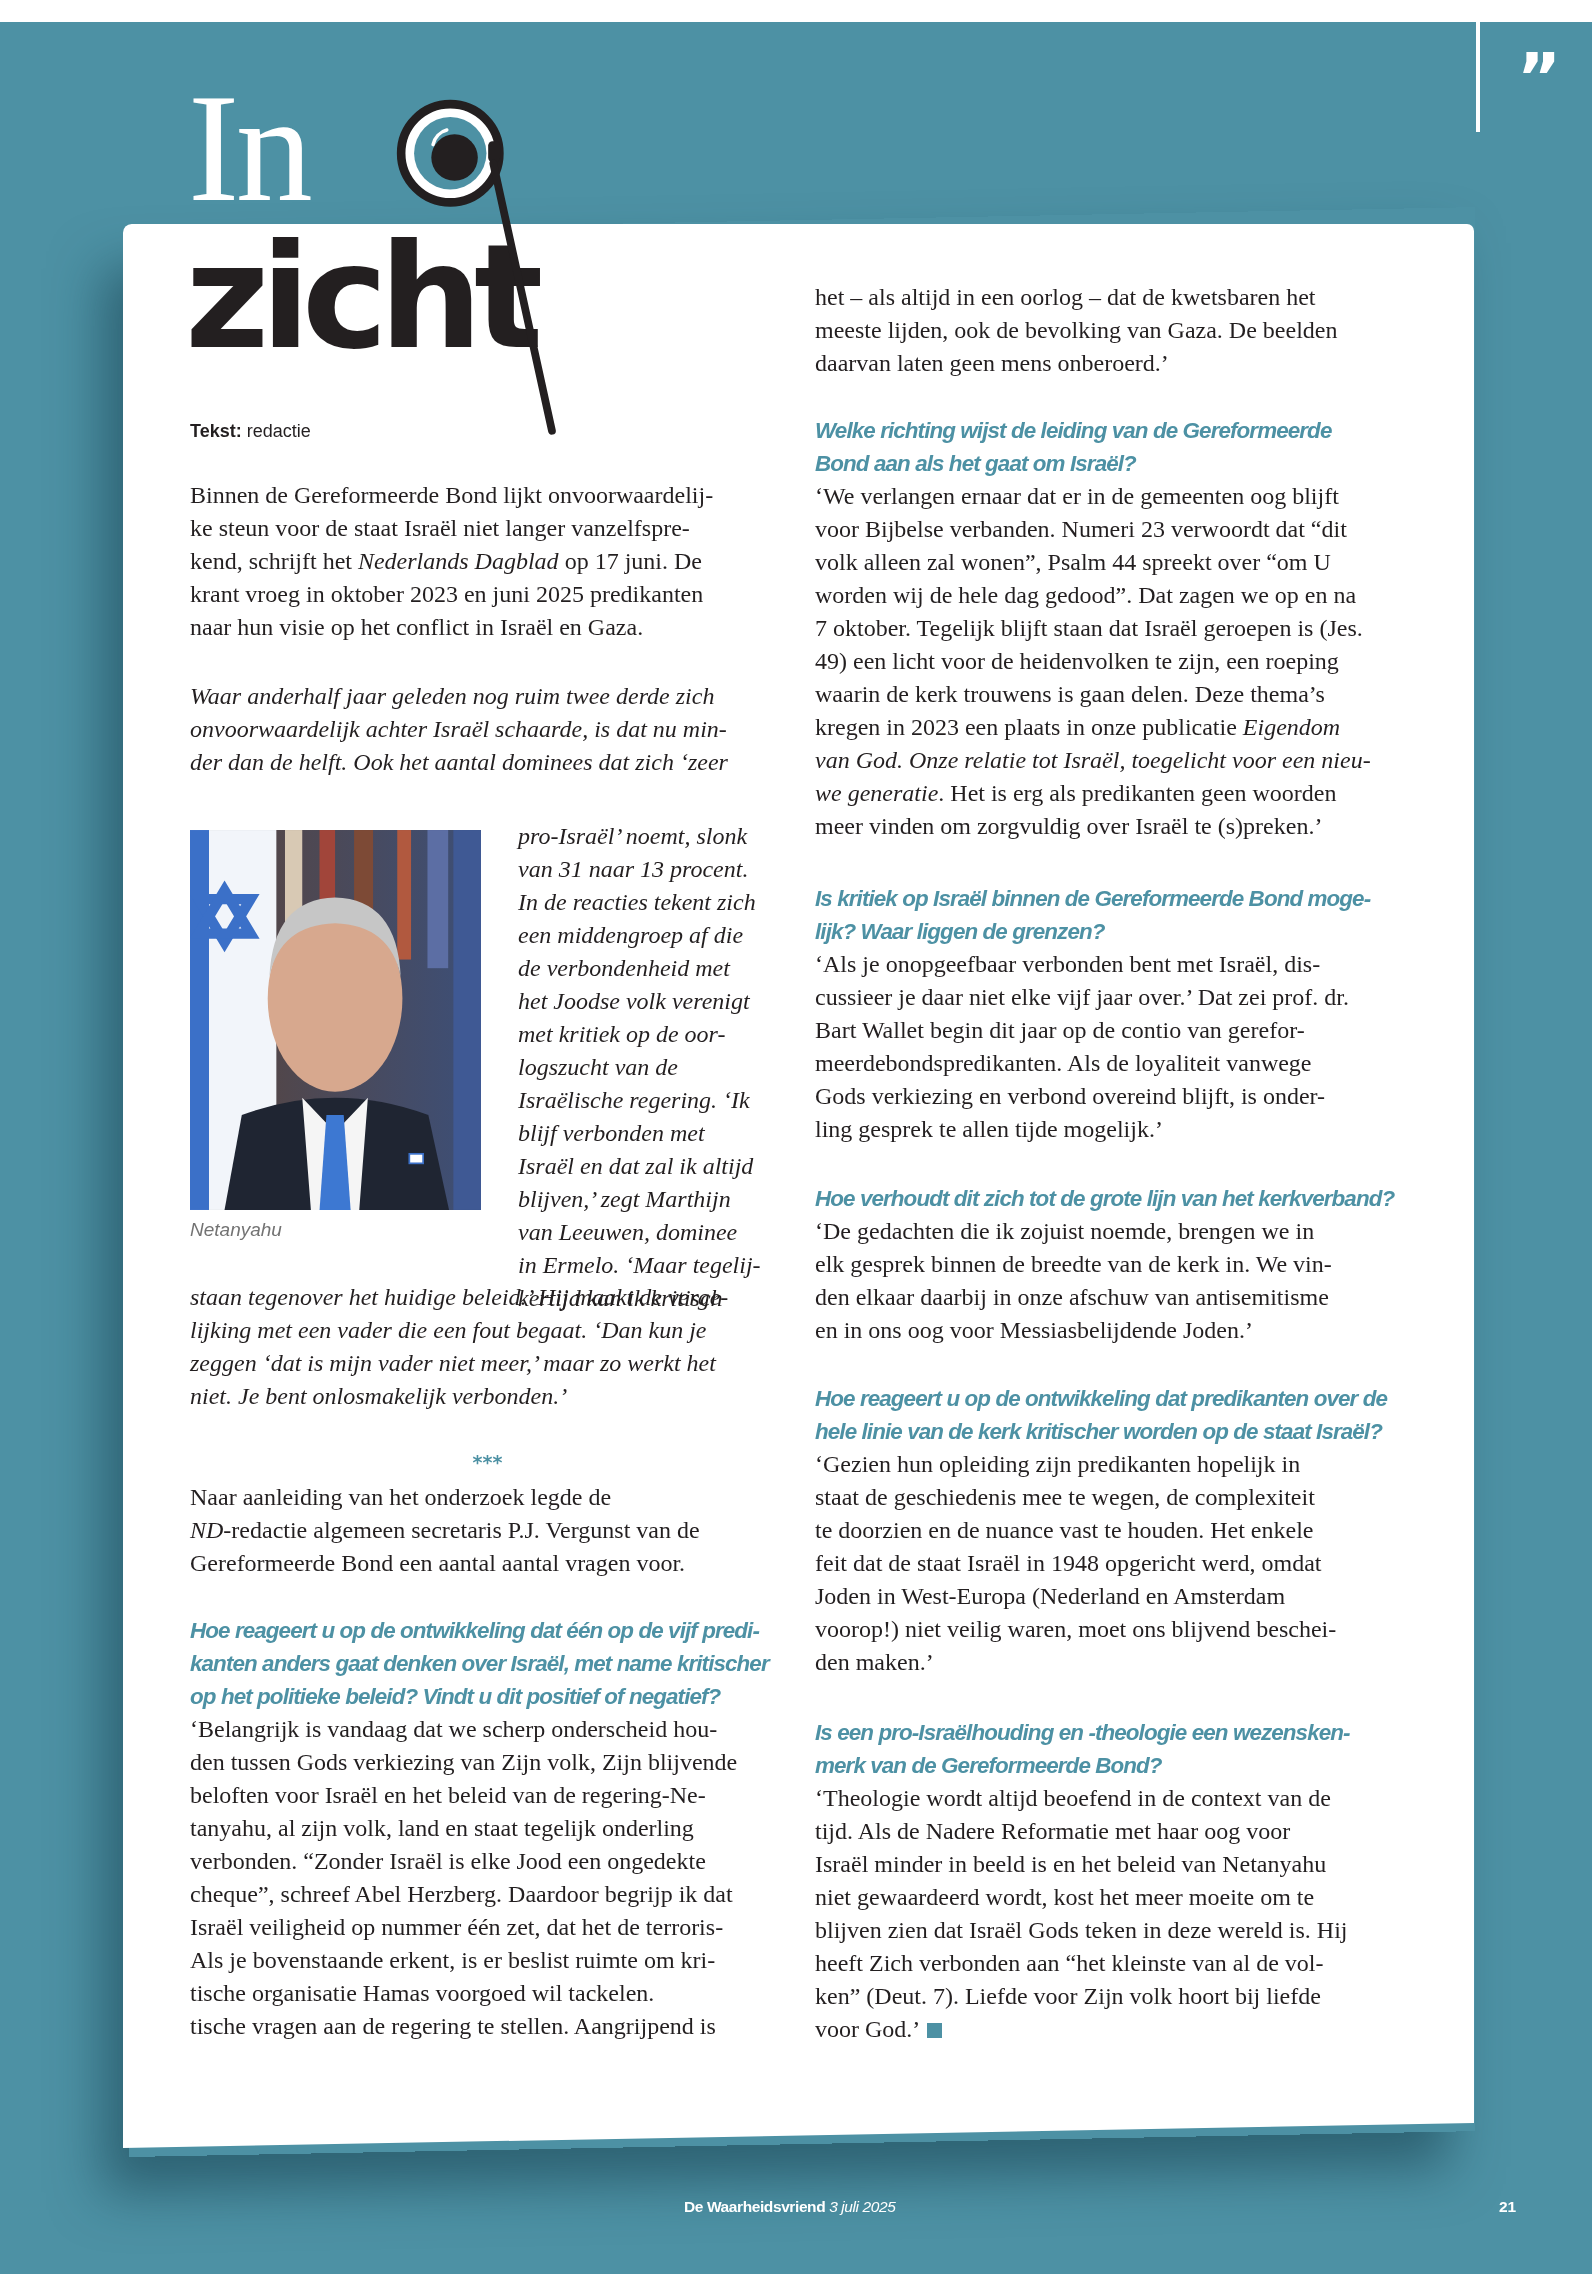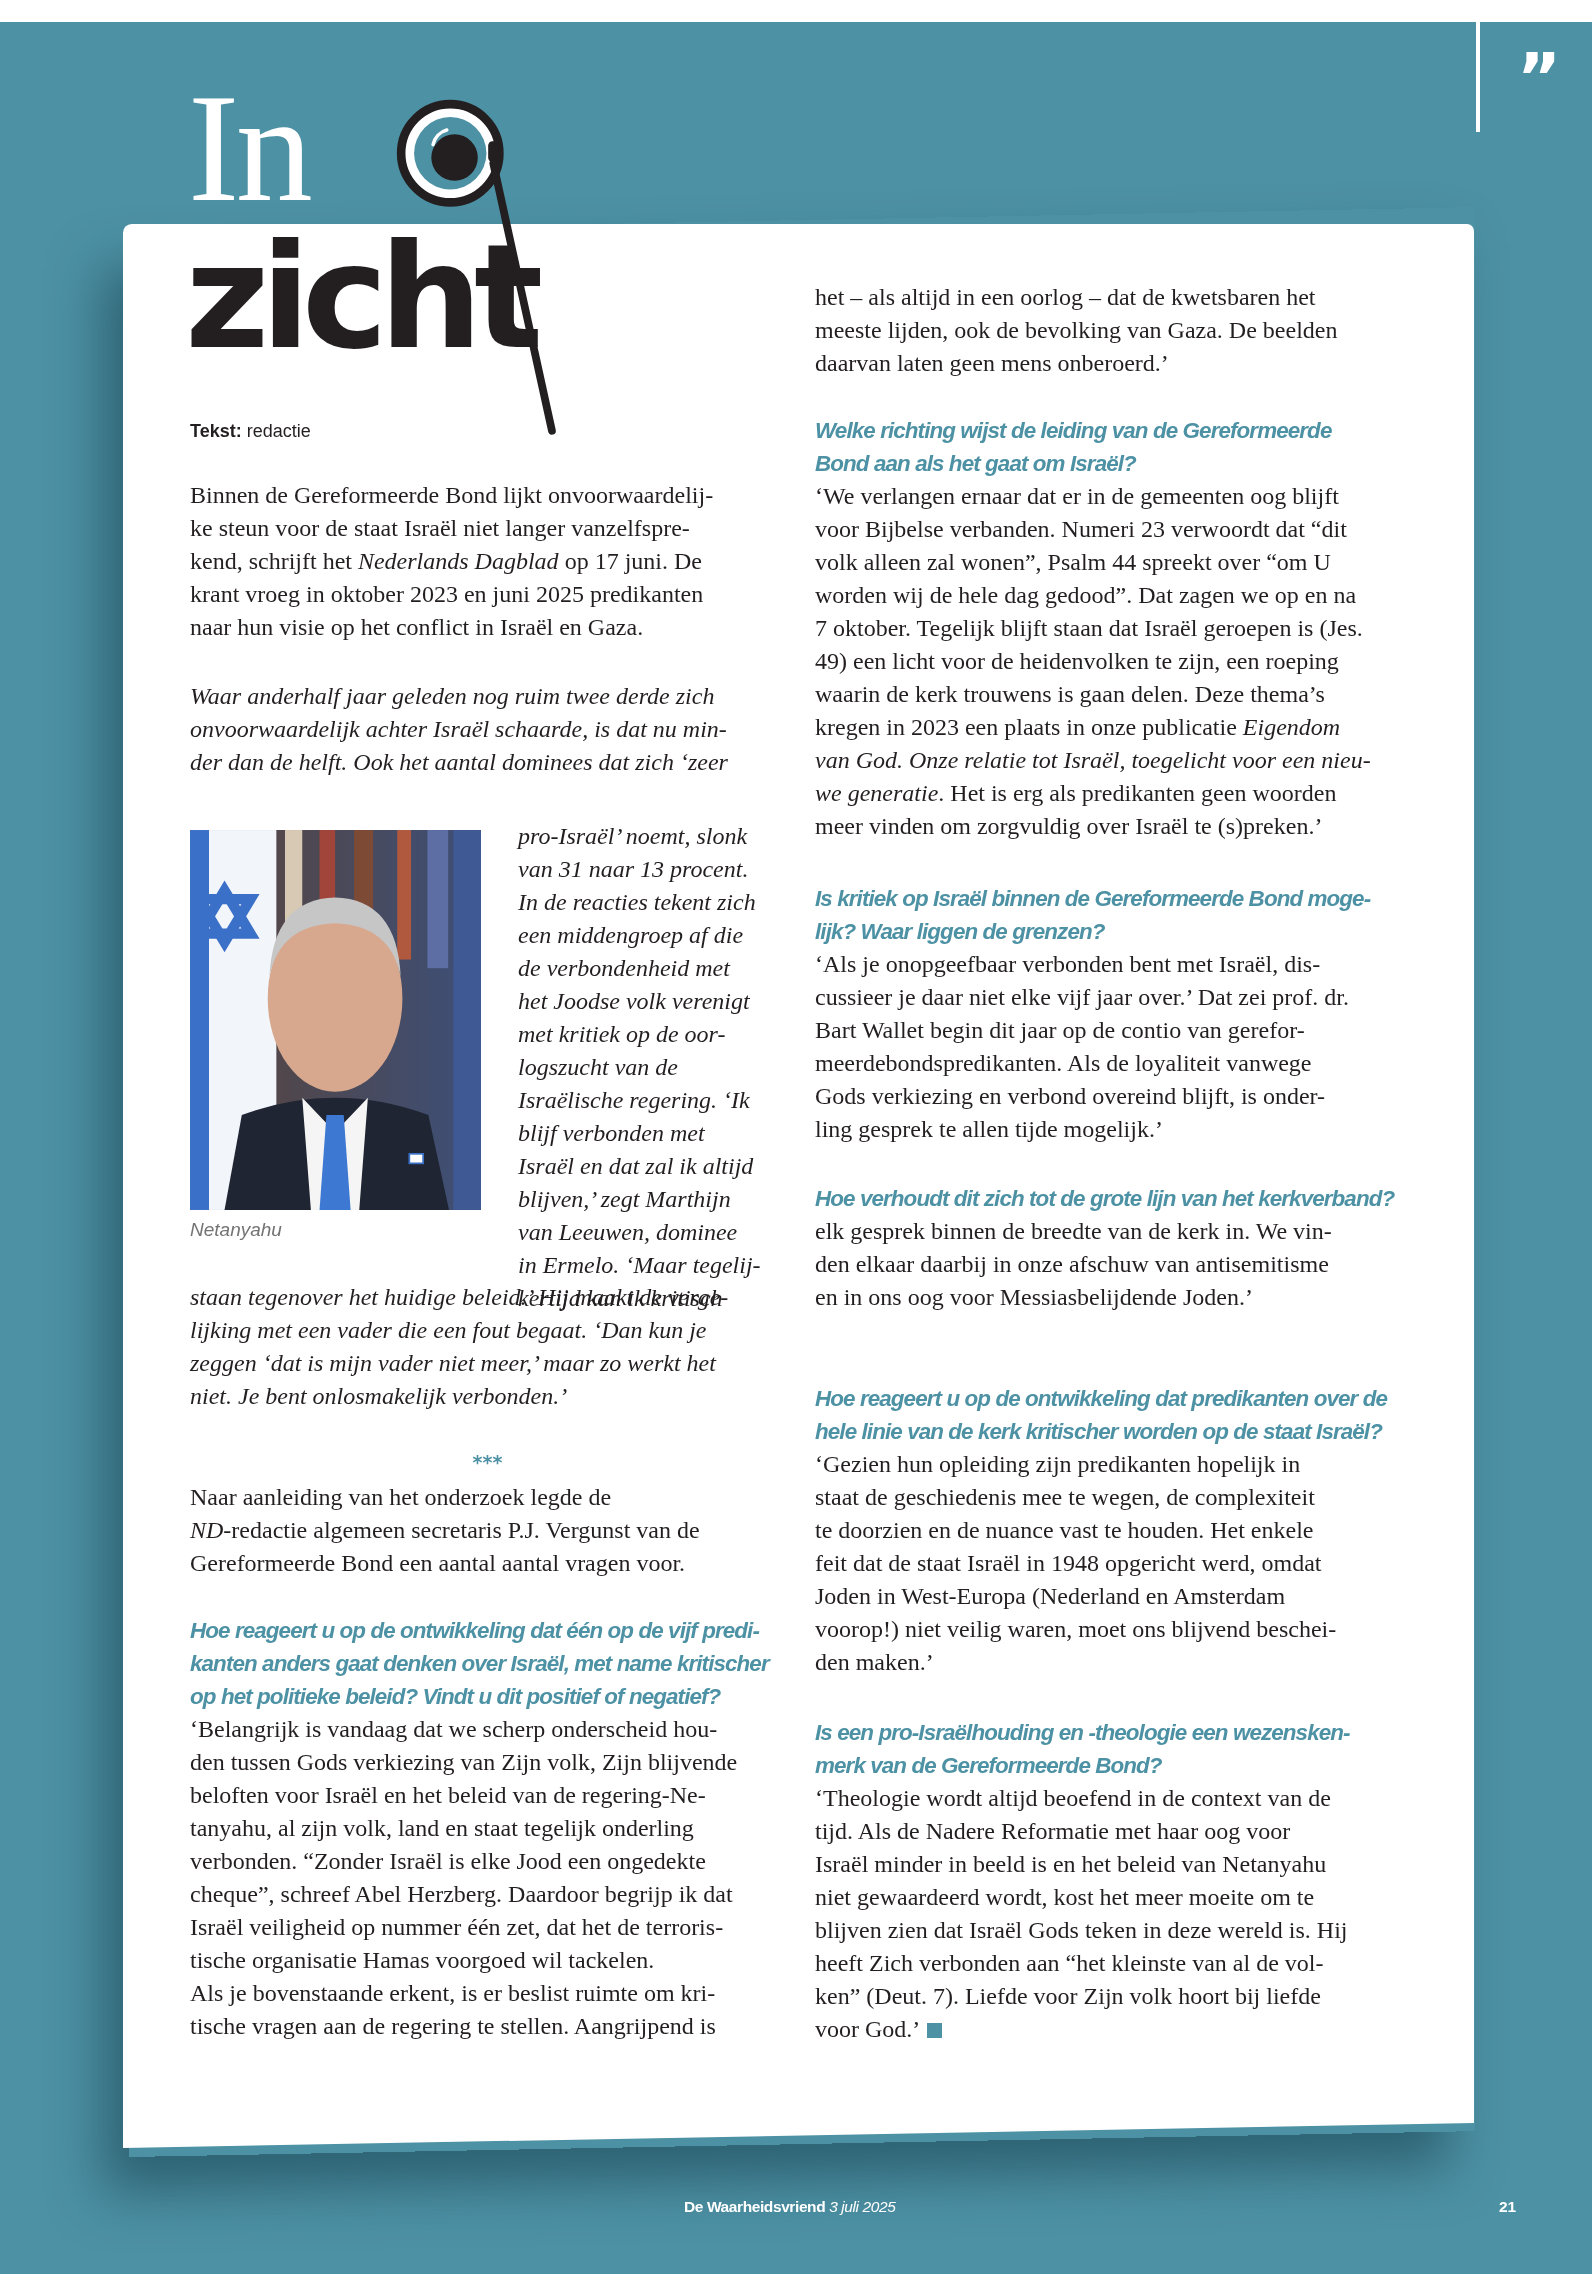--- a/index.html
+++ b/index.html
@@ -160,22 +160,22 @@
     <span class="q">Hoe reageert u op de ontwikkeling dat één op de vijf predi-</span>
     <span class="q">kanten anders gaat denken over Israël, met name kritischer</span>
     <span class="q">op het politieke beleid? Vindt u dit positief of negatief?</span>
     <span class="line">‘Belangrijk is vandaag dat we scherp onderscheid hou-</span>
     <span class="line">den tussen Gods verkiezing van Zijn volk, Zijn blijvende</span>
     <span class="line">beloften voor Israël en het beleid van de regering-Ne-</span>
     <span class="line">tanyahu, al zijn volk, land en staat tegelijk onderling</span>
     <span class="line">verbonden. “Zonder Israël is elke Jood een ongedekte</span>
     <span class="line">cheque”, schreef Abel Herzberg. Daardoor begrijp ik dat</span>
     <span class="line">Israël veiligheid op nummer één zet, dat het de terroris-</span>
+    <span class="line">Als je bovenstaande erkent, is er beslist ruimte om kri-</span>
     <span class="line">tische organisatie Hamas voorgoed wil tackelen.</span>
-    <span class="line">Als je bovenstaande erkent, is er beslist ruimte om kri-</span>
     <span class="line">tische vragen aan de regering te stellen. Aangrijpend is</span>
   </div>
 
 <div class="photo">
   <svg width="291" height="380" viewBox="0 0 337 440">
     <defs>
       <linearGradient id="bg" x1="0" x2="1" y1="0" y2="0">
         <stop offset="0" stop-color="#5a4338"></stop>
           <stop offset="1" stop-color="#3c4f78"></stop>
       </linearGradient>
@@ -226,20 +226,21 @@
     <span class="q">lijk? Waar liggen de grenzen?</span>
     <span class="line">‘Als je onopgeefbaar verbonden bent met Israël, dis-</span>
     <span class="line">cussieer je daar niet elke vijf jaar over.’ Dat zei prof. dr.</span>
     <span class="line">Bart Wallet begin dit jaar op de contio van gerefor-</span>
     <span class="line">meerdebondspredikanten. Als de loyaliteit vanwege</span>
     <span class="line">Gods verkiezing en verbond overeind blijft, is onder-</span>
     <span class="line">ling gesprek te allen tijde mogelijk.’</span>
   </div>
 <div class="col" id="right-q4" style="left:815px; top:1182px; width:621px;">
     <span class="q">Hoe verhoudt dit zich tot de grote lijn van het kerkverband?</span>
+    <span class="line">‘De gedachten die ik zojuist noemde, brengen we in</span>
     <span class="line">elk gesprek binnen de breedte van de kerk in. We vin-</span>
     <span class="line">den elkaar daarbij in onze afschuw van antisemitisme</span>
     <span class="line">en in ons oog voor Messiasbelijdende Joden.’</span>
   </div>
 <div class="col" id="right-q5" style="left:815px; top:1382px; width:621px;">
     <span class="q">Hoe reageert u op de ontwikkeling dat predikanten over de</span>
     <span class="q">hele linie van de kerk kritischer worden op de staat Israël?</span>
     <span class="line">‘Gezien hun opleiding zijn predikanten hopelijk in</span>
     <span class="line">staat de geschiedenis mee te wegen, de complexiteit</span>
     <span class="line">te doorzien en de nuance vast te houden. Het enkele</span>

